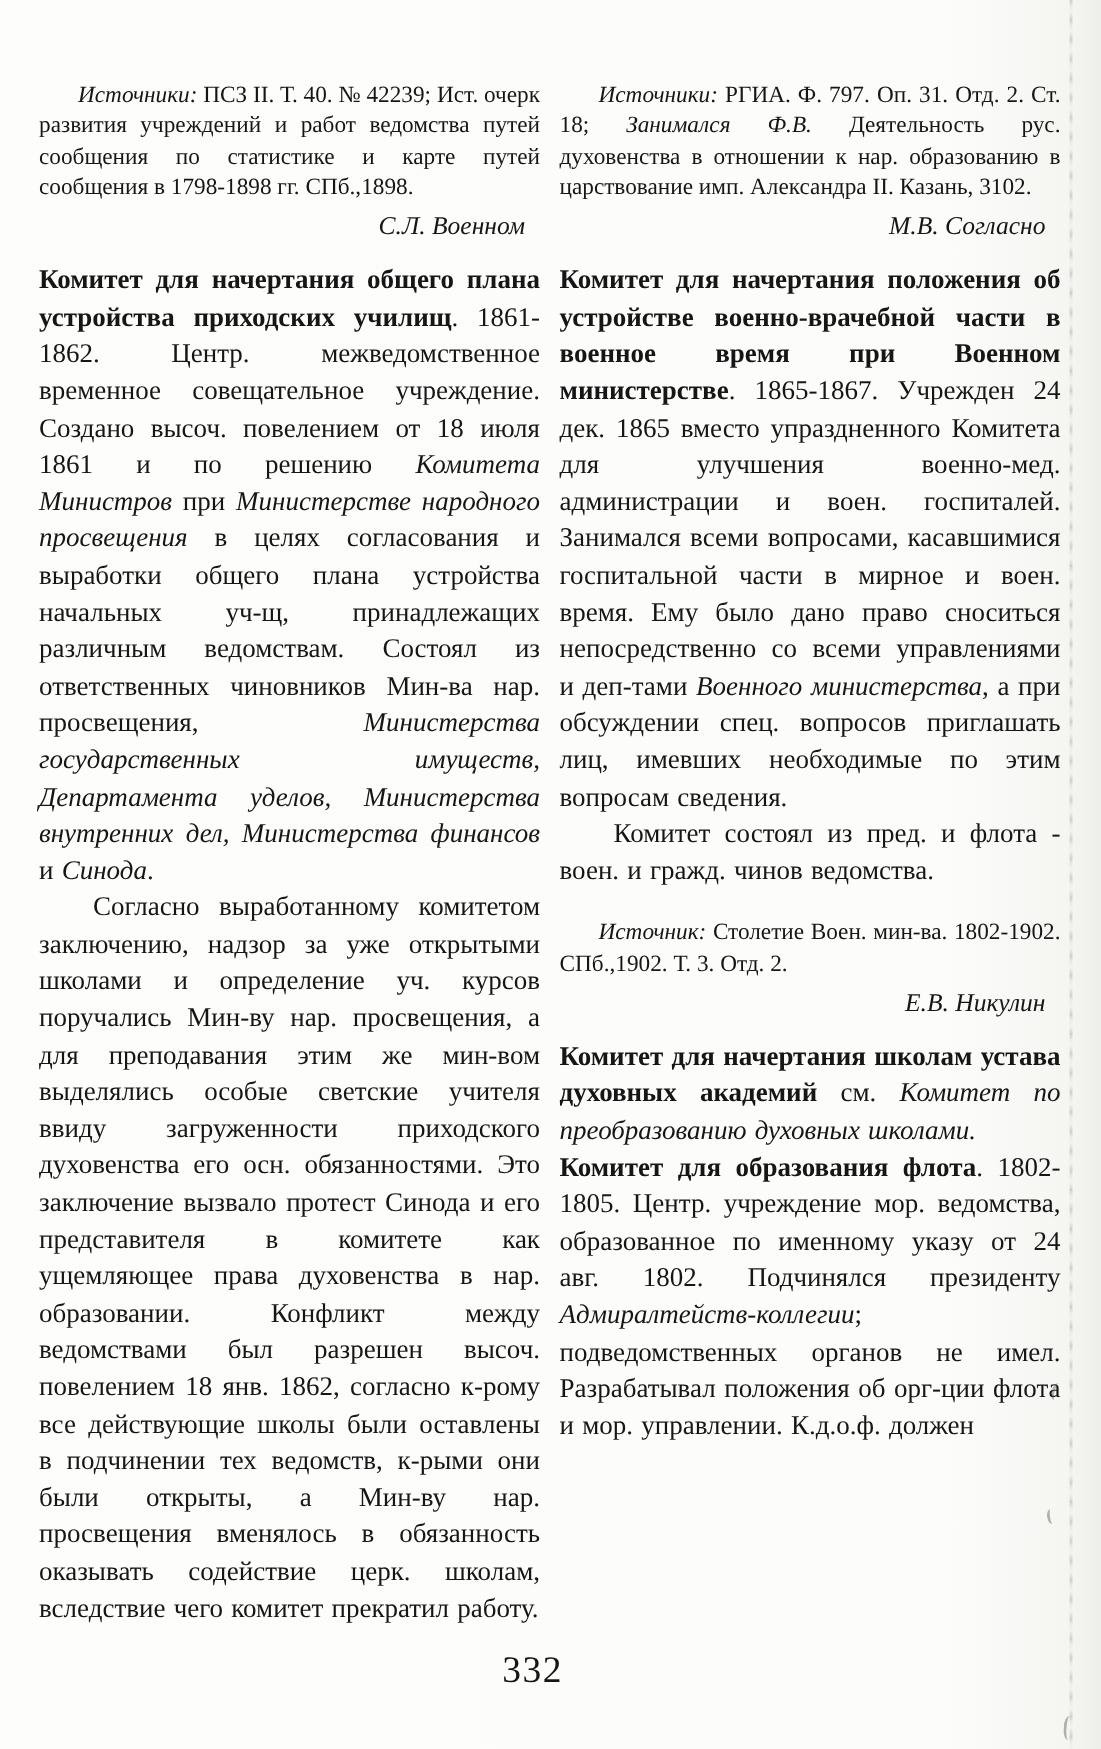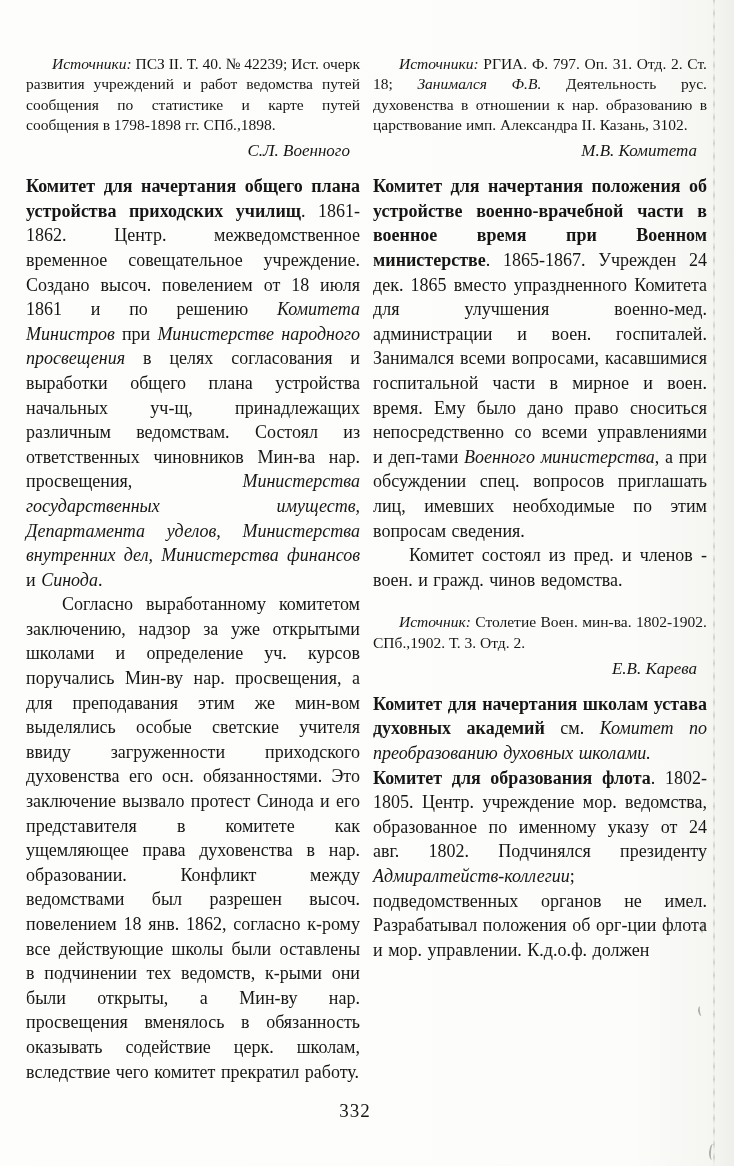--- a/index.html
+++ b/index.html
@@ -58,21 +58,21 @@
   .seg-b { font-weight: bold; }
   .seg-i { font-style: italic; }
   .seg-r { font-style: normal; font-weight: normal; }
 
   .page-number {
     position: absolute;
     top: 1100px;
     left: 0;
     width: 710px;
     text-align: center;
-    font-size: 19px;
+    font-size: 25px;
     letter-spacing: 1px;
   }
 
   
   .scan-edge {
     position: absolute;
     top: 0;
     bottom: 0;
     right: 19px;
     width: 2px;
@@ -94,31 +94,31 @@
   .scan-mark-2 { right: 30px; top: 1006px; width: 4px; height: 10px; transform: rotate(-8deg); }
   .scan-mark-3 { right: 18px; top 1144px; top: 1144px; width: 5px; height: 16px; transform: rotate(4deg); }
 </style>
 </head>
 <body>
 
 <div class="page">
   <div class="columns">
     <div class="column">
         <p class="block source"><span class="seg-i">Источники: </span><span class="seg-r">ПСЗ II. Т. 40. № 42239; Ист. очерк развития учреждений и работ ведомства путей сообщения по статистике и карте путей сообщения в 1798-1898 гг. СПб.,1898.</span></p>
-        <p class="block signature"><span class="seg-i">С.Л. Военного</span></p>
+        <p class="block signature"><span class="seg-i">С.Л. Военном</span></p>
         <p class="block article"><span class="seg-b">Комитет для начертания общего плана устройства приходских училищ</span><span class="seg-r">. 1861-1862. Центр. межведомственное временное совещательное учреждение. Создано высоч. повелением от 18 июля 1861 и по решению </span><span class="seg-i">Комитета Министров</span><span class="seg-r"> при </span><span class="seg-i">Министерстве народного просвещения</span><span class="seg-r"> в целях согласования и выработки общего плана устройства начальных уч-щ, принадлежащих различным ведомствам. Состоял из ответственных чиновников Мин-ва нар. просвещения, </span><span class="seg-i">Министерства государственных имуществ, Департамента уделов, Министерства внутренних дел, Министерства финансов</span><span class="seg-r"> и </span><span class="seg-i">Синода</span><span class="seg-r">.</span></p>
         <p class="block para-indent"><span class="seg-r">Согласно выработанному комитетом заключению, надзор за уже открытыми школами и определение уч. курсов поручались Мин-ву нар. просвещения, а для преподавания этим же мин-вом выделялись особые светские учителя ввиду загруженности приходского духовенства его осн. обязанностями. Это заключение вызвало протест Синода и его представителя в комитете как ущемляющее права духовенства в нар. образовании. Конфликт между ведомствами был разрешен высоч. повелением 18 янв. 1862, согласно к-рому все действующие школы были оставлены в подчинении тех ведомств, к-рыми они были открыты, а Мин-ву нар. просвещения вменялось в обязанность оказывать содействие церк. школам, вследствие чего комитет прекратил работу.</span></p>
       </div>
     <div class="column">
         <p class="block source"><span class="seg-i">Источники: </span><span class="seg-r">РГИА. Ф. 797. Оп. 31. Отд. 2. Ст. 18; </span><span class="seg-i">Занимался Ф.В.</span><span class="seg-r"> Деятельность рус. духовенства в отношении к нар. образованию в царствование имп. Александра II. Казань, 3102.</span></p>
-        <p class="block signature"><span class="seg-i">М.В. Комитета</span></p>
+        <p class="block signature"><span class="seg-i">М.В. Согласно</span></p>
         <p class="block article"><span class="seg-b">Комитет для начертания положения об устройстве военно-врачебной части в военное время при Военном министерстве</span><span class="seg-r">. 1865-1867. Учрежден 24 дек. 1865 вместо упраздненного Комитета для улучшения военно-мед. администрации и воен. госпиталей. Занимался всеми вопросами, касавшимися госпитальной части в мирное и воен. время. Ему было дано право сноситься непосредственно со всеми управлениями и деп-тами </span><span class="seg-i">Военного министерства</span><span class="seg-r">, а при обсуждении спец. вопросов приглашать лиц, имевших необходимые по этим вопросам сведения.</span></p>
-        <p class="block para-indent"><span class="seg-r">Комитет состоял из пред. и членов - воен. и гражд. чинов ведомства.</span></p>
+        <p class="block para-indent"><span class="seg-r">Комитет состоял из пред. и флота - воен. и гражд. чинов ведомства.</span></p>
         <p class="block source"><span class="seg-i">Источник: </span><span class="seg-r">Столетие Воен. мин-ва. 1802-1902. СПб.,1902. Т. 3. Отд. 2.</span></p>
-        <p class="block signature"><span class="seg-i">Е.В. Карева</span></p>
+        <p class="block signature"><span class="seg-i">Е.В. Никулин</span></p>
         <p class="block article"><span class="seg-b">Комитет для начертания школам устава духовных академий</span><span class="seg-r"> см. </span><span class="seg-i">Комитет по преобразованию духовных школами.</span></p>
         <p class="block article"><span class="seg-b">Комитет для образования флота</span><span class="seg-r">. 1802-1805. Центр. учреждение мор. ведомства, образованное по именному указу от 24 авг. 1802. Подчинялся президенту </span><span class="seg-i">Адмиралтейств-коллегии</span><span class="seg-r">; подведомственных органов не имел. Разрабатывал положения об орг-ции флота и мор. управлении. К.д.о.ф. должен</span></p>
       </div>
   </div>
 
   <div class="page-number">332</div>
 
   <div class="scan-edge"></div>
   <div class="scan-mark-1"></div>
   <div class="scan-mark-2"></div>

